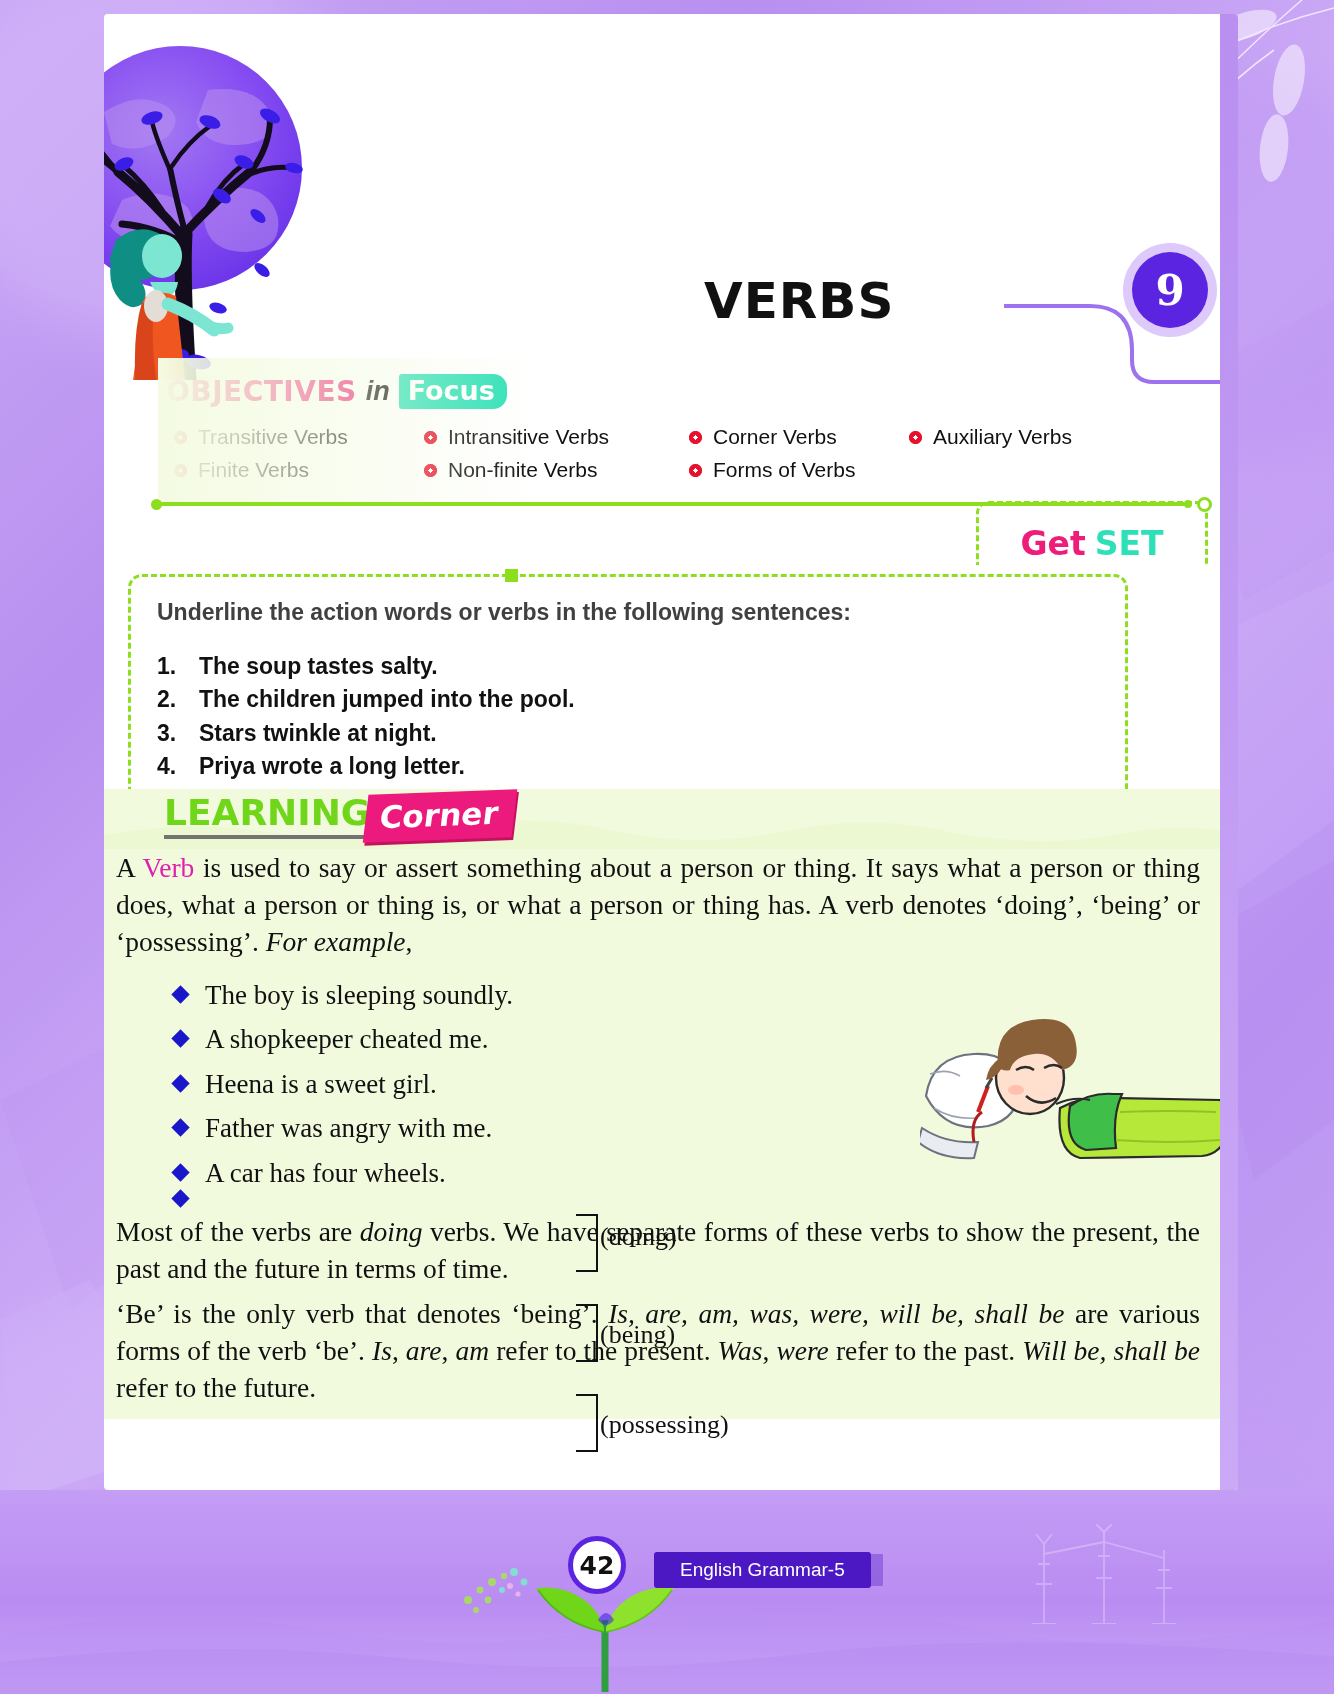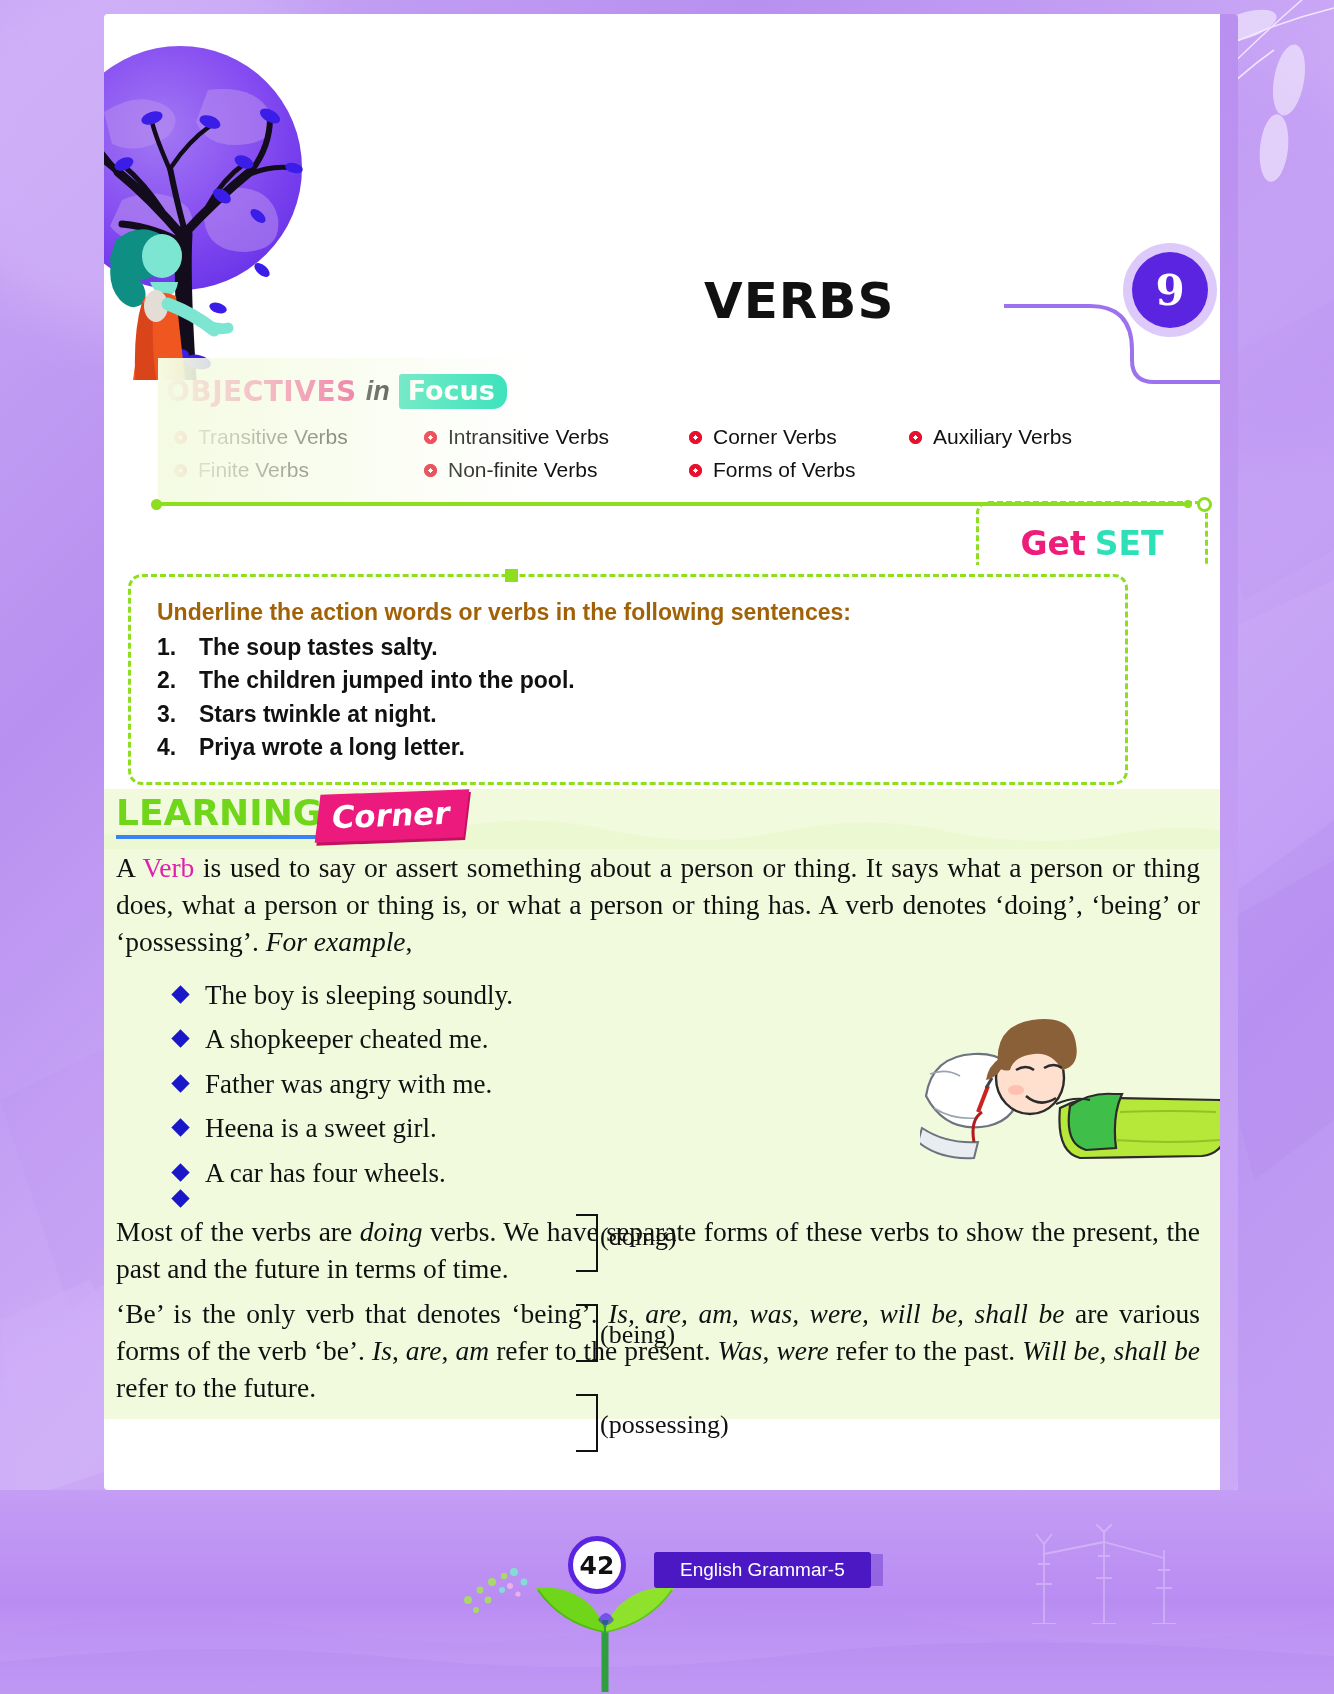--- a/index.html
+++ b/index.html
@@ -86,35 +86,35 @@
                     border:3px solid #8ede20;border-radius:50%;background:#fff;}
   .gs-get{font-size:33px;font-weight:800;color:#ee1d7a;font-family:"DejaVu Sans",sans-serif;}
   .gs-set{font-size:33px;font-weight:800;color:#2ee0b8;margin-left:9px;
           font-family:"DejaVu Sans",sans-serif;}
 
   .getset-box{
     position:absolute;left:24px;top:560px;width:1000px;min-height:200px;
     border:3px dashed #8ede20;border-radius:14px;padding:22px 26px 18px 26px;
   }
   .getset-box .tick{position:absolute;left:374px;top:-8px;width:13px;height:13px;background:#8ede20;}
-  .gs-prompt{font-size:23px;font-weight:800;color:#a16207;margin-bottom:5px;}
+  .gs-prompt{font-size:23px;font-weight:800;color:#404040;margin-bottom:24px;}
   .gs-list{list-style:none;}
   .gs-list li{display:flex;font-size:23px;font-weight:700;color:#111;line-height:1.45;}
   .gs-num{width:42px;flex:0 0 42px;}
 
   
   .lc-band{
     position:absolute;left:0;top:775px;width:1116px;height:630px;
     background:#f2fade;
   }
   .lc-wave{position:absolute;left:0;top:775px;width:1116px;height:60px;}
   .lc-title{position:absolute;left:12px;top:778px;display:flex;align-items:flex-start;}
   .lc-learning{font-size:36px;font-weight:800;color:#6fd61a;letter-spacing:0px;
-               font-family:"DejaVu Sans",sans-serif;border-bottom:4px solid #3b82f6;
-               padding-bottom:2px;}
+               font-family:"DejaVu Sans",sans-serif;border-bottom:4px solid #737373;
+               padding-bottom:2px;margin-left:48px;}
   .lc-corner{font-size:31px;font-weight:800;color:#fff;background:#ec1a7c;
              padding:5px 16px 7px 14px;margin-left:-4px;
              transform:skewX(-9deg) rotate(-2.2deg);
              font-family:"DejaVu Sans",sans-serif;
              box-shadow:2px 3px 0 #c2125f;}
 
   
   .prose{position:absolute;left:12px;top:836px;width:1096px;
          font-family:"Liberation Serif",serif;}
   .p{font-size:27.5px;line-height:1.34;color:#111;text-align:justify;
@@ -359,25 +359,25 @@
         <li>
           <span class="dia"></span>
           <span>The boy is sleeping soundly.</span>
         </li>
         <li>
           <span class="dia"></span>
           <span>A shopkeeper cheated me.</span>
         </li>
         <li>
           <span class="dia"></span>
+          <span>Heena is a sweet girl.</span>
+        </li>
+        <li>
+          <span class="dia"></span>
           <span>Father was angry with me.</span>
-        </li>
-        <li>
-          <span class="dia"></span>
-          <span>Heena is a sweet girl.</span>
         </li>
         <li>
           <span class="dia"></span>
           <span>A car has four wheels.</span>
         </li>
         <li>
           <span class="dia"></span>
         </li>
       </ul>
 

